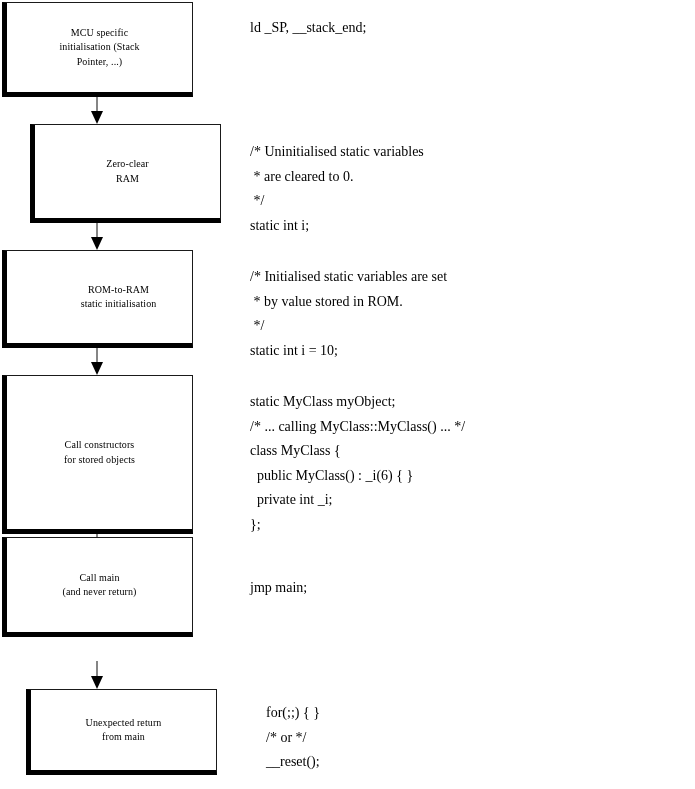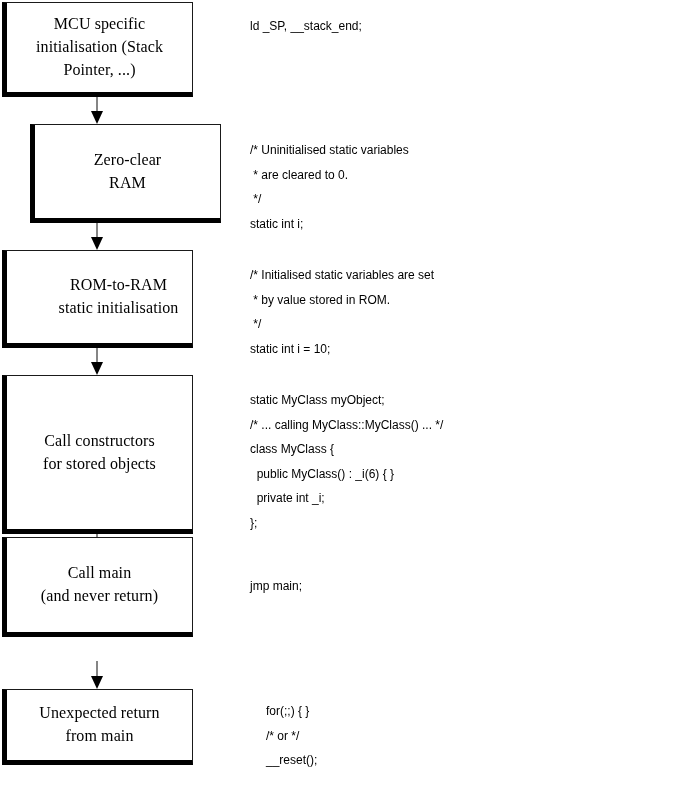--- a/index.html
+++ b/index.html
@@ -36,34 +36,34 @@
     border-right: 1.5px solid #1a1a1a;
     border-left: 5px solid #000000;
     border-bottom: 5px solid #000000;
     display: flex;
     align-items: center;
     justify-content: center;
     text-align: center;
   }
   .flow-box .box-label {
     font-family: "Liberation Serif", "DejaVu Serif", serif;
-    font-size: 16px;
+    font-size: 10px;
     line-height: 1.42;
     letter-spacing: 0.1px;
     color: #000000;
     padding: 0 6px;
     white-space: pre-line;
   }
 
   .box-1 { top: 2px;   height: 95px;  }
   .box-2 { top: 124px; height: 99px; margin-left: 28px;  }
   .box-3 { top: 250px; height: 98px; padding-left: 38px;  }
   .box-4 { top: 375px; height: 159px; }
   .box-5 { top: 537px; height: 100px; text-align: center; }
-  .box-6 { top: 689px; height: 76px;  }
+  .box-6 { top: 689px; height: 86px; margin-left: 24px;  }
 
   
   .arrow {
     position: absolute;
     left: 89px;
     width: 16px;
   }
   .arrow .shaft {
     position: absolute;
     left: 7px;
@@ -98,22 +98,22 @@
   .arrow-4 .head  { top: 14px; }
 
   .arrow-5 { top: 661px; height: 28px; }
   .arrow-5 .shaft { height: 16px; }
   .arrow-5 .head  { top: 15px; }
 
   
   .code-block {
     position: absolute;
     left: 250px;
-    font-family: Liberation Sans, sans-serif;
-    font-size: 12px;
+    font-family: Liberation Serif, serif;
+    font-size: 14px;
     line-height: 24.6px;
     color: #000000;
     white-space: pre;
     letter-spacing: 0px;
   }
   .code-1 { top: 2px;   }
   .code-2 { top: 126px; }
   .code-3 { top: 251px; }
   .code-4 { top: 376px; }
   .code-5 { top: 562px; }

